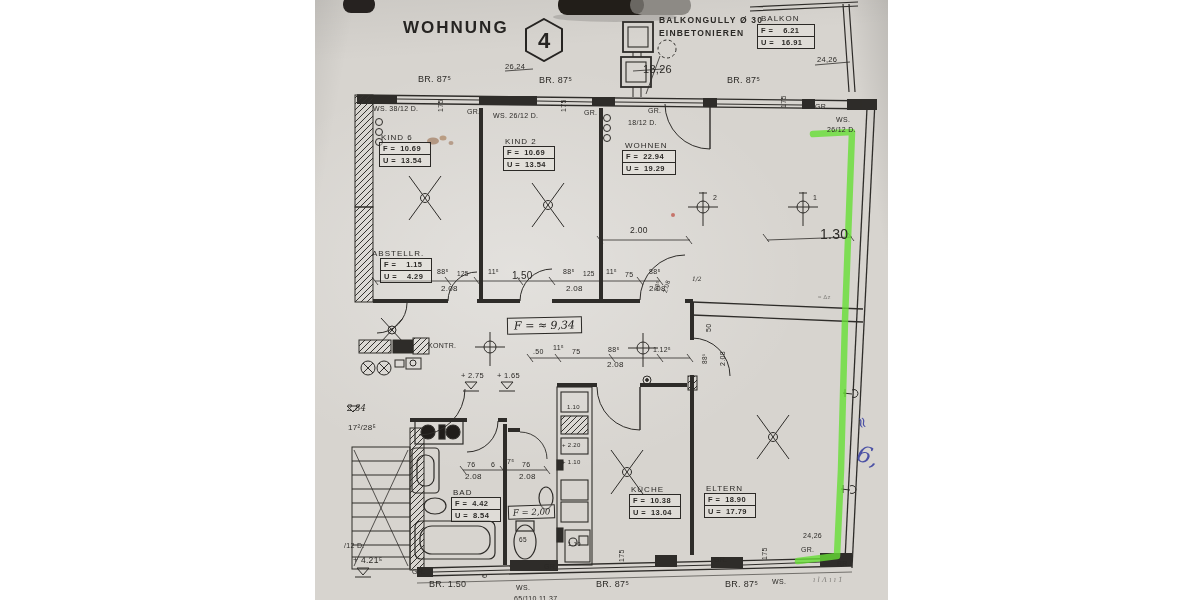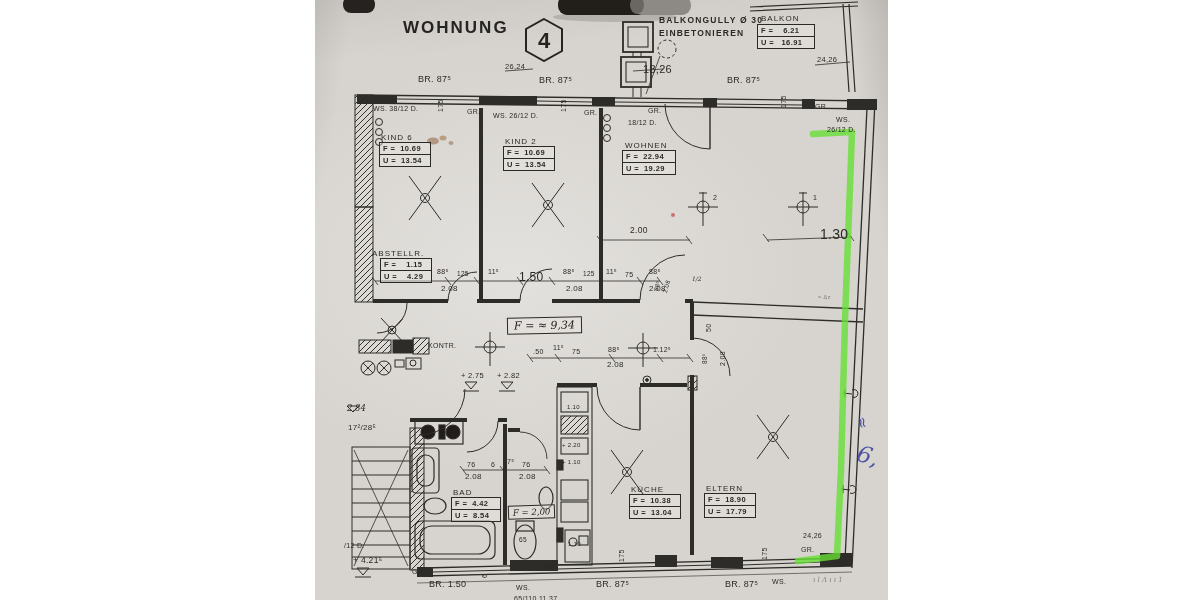--- a/index.html
+++ b/index.html
@@ -360,21 +360,21 @@
         <div class="lbl" style="left: 500px; top: 103px; font-size: 7px;">GR.</div>
         <div class="lbl" style="left: 521px; top: 116px; font-size: 7px;">WS.</div>
         <div class="lbl" style="left: 512px; top: 126px; font-size: 7px;">26/12 D.</div>
         <div class="lbl" style="left: 315px; top: 226px; font-size: 8.5px;">2.00</div>
         <div class="lbl" style="left: 505px; top: 227px; font-size: 14px;">1.30</div>
         <div class="lbl" style="left: 398px; top: 194px; font-size: 7px;">2</div>
         <div class="lbl" style="left: 498px; top: 194px; font-size: 7px;">1</div>
         <div class="lbl" style="left: 122px; top: 268px; font-size: 7px;">88⁵</div>
         <div class="lbl" style="left: 142px; top: 271px; font-size: 6.5px;">125</div>
         <div class="lbl" style="left: 173px; top: 268px; font-size: 7px;">11⁵</div>
-        <div class="lbl" style="left: 204px; top: 271px; font-size: 12px;">1.50</div>
+        <div class="lbl" style="left: 197px; top: 271px; font-size: 10px;">1.50</div>
         <div class="lbl" style="left: 126px; top: 285px; font-size: 8px;">2.08</div>
         <div class="lbl" style="left: 248px; top: 268px; font-size: 7px;">88⁵</div>
         <div class="lbl" style="left: 268px; top: 271px; font-size: 6.5px;">125</div>
         <div class="lbl" style="left: 291px; top: 268px; font-size: 7px;">11⁵</div>
         <div class="lbl" style="left: 310px; top: 271px; font-size: 7px;">75</div>
         <div class="lbl" style="left: 334px; top: 268px; font-size: 7px;">88⁵</div>
         <div class="lbl" style="left: 251px; top: 285px; font-size: 8px;">2.08</div>
         <div class="lbl" style="left: 334px; top: 285px; font-size: 8px;">2.08</div>
         <div class="lbl" style="left: 338px; top: 290px; font-size: 6px; transform: rotate(-75deg);">88⁵</div>
         <div class="lbl" style="left: 347px; top: 292px; font-size: 6px; transform: rotate(-75deg);">2.08</div>
@@ -382,21 +382,21 @@
         <div class="lbl" style="left: 218px; top: 348px; font-size: 7px;">.50</div>
         <div class="lbl" style="left: 238px; top: 344px; font-size: 7px;">11⁵</div>
         <div class="lbl" style="left: 257px; top: 348px; font-size: 7px;">75</div>
         <div class="lbl" style="left: 293px; top: 346px; font-size: 7px;">88⁵</div>
         <div class="lbl" style="left: 292px; top: 361px; font-size: 8px;">2.08</div>
         <div class="lbl" style="left: 338px; top: 346px; font-size: 7px;">1.12⁵</div>
         <div class="lbl" style="left: 390px; top: 332px; font-size: 7px; transform: rotate(-90deg);">50</div>
         <div class="lbl" style="left: 387px; top: 364px; font-size: 6.5px; transform: rotate(-90deg);">88⁵</div>
         <div class="lbl" style="left: 404px; top: 366px; font-size: 7px; transform: rotate(-90deg);">2.08</div>
         <div class="lbl" style="left: 146px; top: 372px; font-size: 7.5px;">+ 2.75</div>
-        <div class="lbl" style="left: 182px; top: 372px; font-size: 7.5px;">+ 2.82</div>
+        <div class="lbl" style="left: 182px; top: 372px; font-size: 7.5px;">+ 1.65</div>
         <div class="lbl hand" style="left: 32px; top: 404px; font-size: 8.5px;">2.84</div>
         <div class="lbl" style="left: 33px; top: 424px; font-size: 8px;">17²/28⁵</div>
         <div class="lbl faint" style="left: 503px; top: 294px; font-size: 6px;">≈ Δz</div>
         <div class="lbl hand" style="left: 377px; top: 276px; font-size: 6px;">1∕2</div>
         <div class="lbl" style="left: 152px; top: 461px; font-size: 7px;">76</div>
         <div class="lbl" style="left: 176px; top: 461px; font-size: 7px;">6</div>
         <div class="lbl" style="left: 192px; top: 458px; font-size: 7px;">7⁵</div>
         <div class="lbl" style="left: 207px; top: 461px; font-size: 7px;">76</div>
         <div class="lbl" style="left: 150px; top: 473px; font-size: 8px;">2.08</div>
         <div class="lbl" style="left: 204px; top: 473px; font-size: 8px;">2.08</div>

